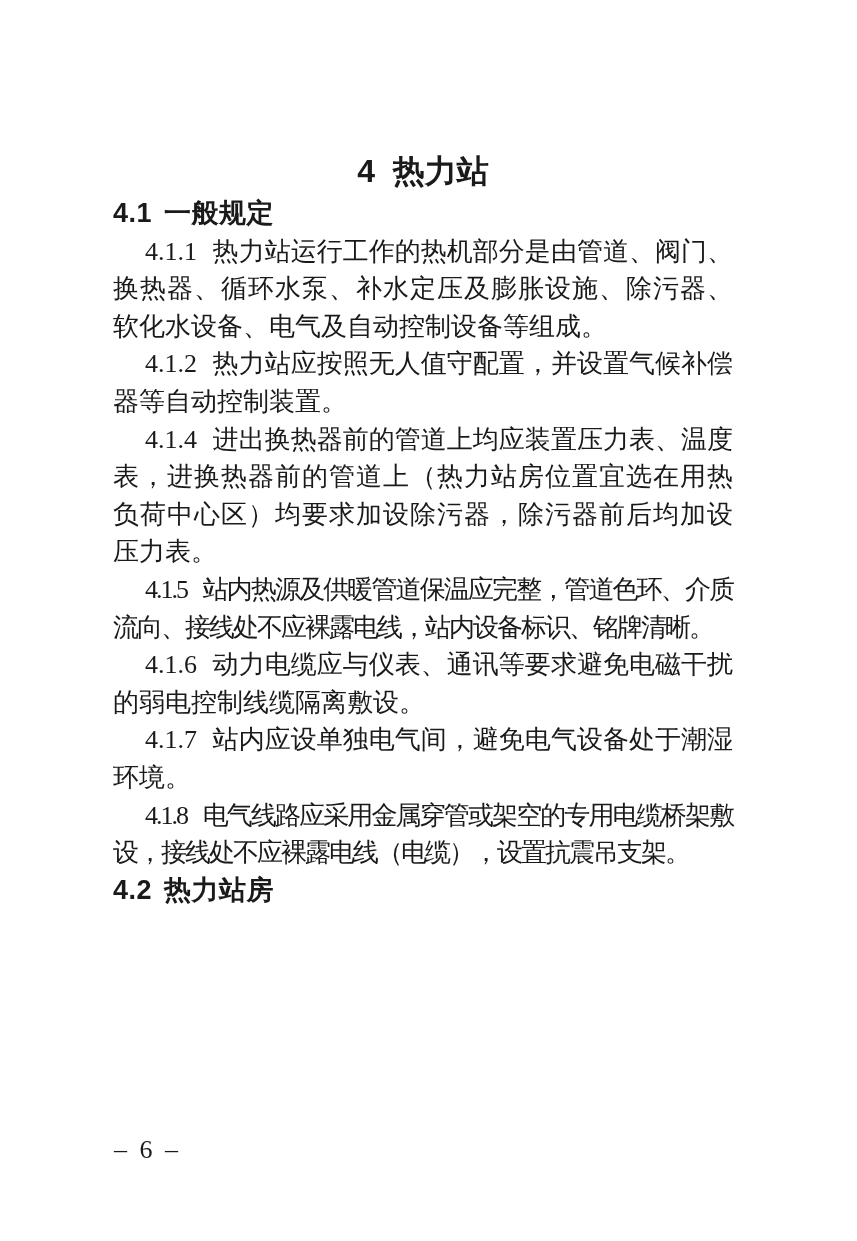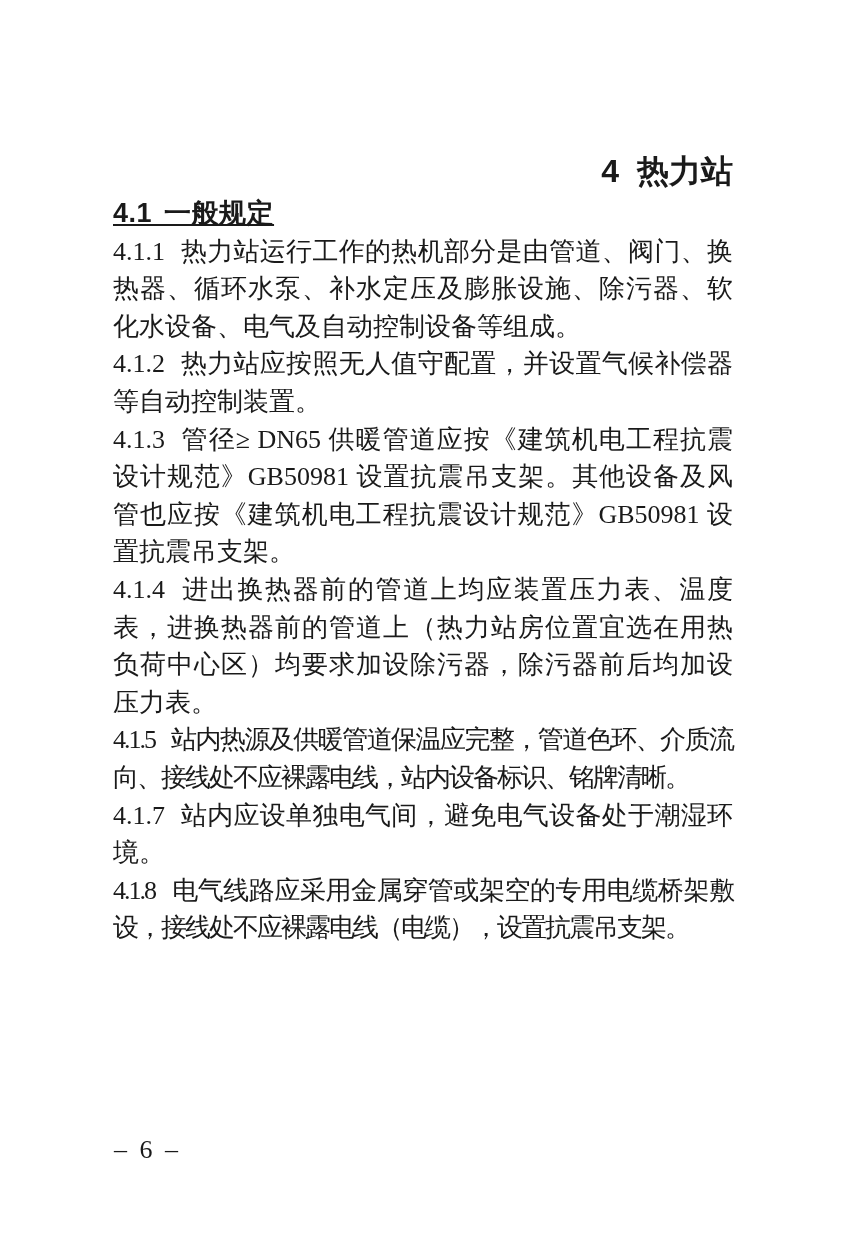--- a/index.html
+++ b/index.html
@@ -5,61 +5,62 @@
   html, body { margin:0; padding:0; background:#ffffff; }
   .page {
     position:relative; width:857px; height:1241px;
     background:#ffffff; color:#1a1a1a; overflow:hidden;
   }
   .content { position:absolute; left:113px; top:0; width:620px; }
   .doc-title {
     margin:151px 0 0 0;
     font-family:"Liberation Sans", sans-serif;
     font-weight:700; font-size:32px; line-height:40px;
-    text-align:right; word-spacing:9px;
+    text-align:center; word-spacing:9px;
   }
   .sec-heading {
     margin:0;
     font-family:"Liberation Sans", sans-serif;
     font-weight:700; font-size:27px; line-height:37.6px;
-    word-spacing:4px; letter-spacing:0.5px;text-decoration:underline;
+    word-spacing:4px; letter-spacing:0.5px;
   }
   .after-title { margin-top:4px; }
   .clause {
     margin:0;
     font-family:"Liberation Serif", serif;
     font-size:26px; line-height:37.6px;
     text-align:justify; text-justify:inter-character;
   }
-  .clause .num { margin-right:0.6em; }
+  .clause .num { margin-right:0.6em;margin-left:32px; }
   .tight { letter-spacing:-2px; }
   .page-num {
     position:absolute; left:114px; top:1131px;
     font-family:"Liberation Serif", serif;
     font-size:26px; line-height:38px; word-spacing:6px;
   }
 </style>
 </head>
 <body>
 
 <div class="page">
   <div class="content">
 
     <h1 class="doc-title">4 热力站</h1>
 
     <section>
       <h2 class="sec-heading after-title">4.1 一般规定</h2>
       <p class="clause"><span class="num">4.1.1</span><span>热力站运行工作的热机部分是由管道、阀门、换热器、循环水泵、补水定压及膨胀设施、除污器、软化水设备、电气及自动控制设备等组成。</span></p>
       <p class="clause"><span class="num">4.1.2</span><span>热力站应按照无人值守配置，并设置气候补偿器等自动控制装置。</span></p>
-      <p class="clause"><span class="num">4.1.3</span><span>管径≥ DN65 供暖管道应按《建筑机电工程抗震设计规范》GB50981 设置抗震吊支架。其他设备及风管也应按《建筑机电工程抗震设计规范》GB50981 设置抗震吊支架。</span></p>
       <p class="clause"><span class="num">4.1.4</span><span>进出换热器前的管道上均应装置压力表、温度表，进换热器前的管道上（热力站房位置宜选在用热负荷中心区）均要求加设除污器，除污器前后均加设压力表。</span></p>
       <p class="clause tight"><span class="num">4.1.5</span><span>站内热源及供暖管道保温应完整，管道色环、介质流向、接线处不应裸露电线，站内设备标识、铭牌清晰。</span></p>
+      <p class="clause"><span class="num">4.1.6</span><span>动力电缆应与仪表、通讯等要求避免电磁干扰的弱电控制线缆隔离敷设。</span></p>
       <p class="clause"><span class="num">4.1.7</span><span>站内应设单独电气间，避免电气设备处于潮湿环境。</span></p>
       <p class="clause tight"><span class="num">4.1.8</span><span>电气线路应采用金属穿管或架空的专用电缆桥架敷设，接线处不应裸露电线（电缆），设置抗震吊支架。</span></p>
     </section>
 
     <section>
+      <h2 class="sec-heading">4.2 热力站房</h2>
     </section>
 
   </div>
 
   <div class="page-num">– 6 –</div>
 </div>
 
 </body></html>

